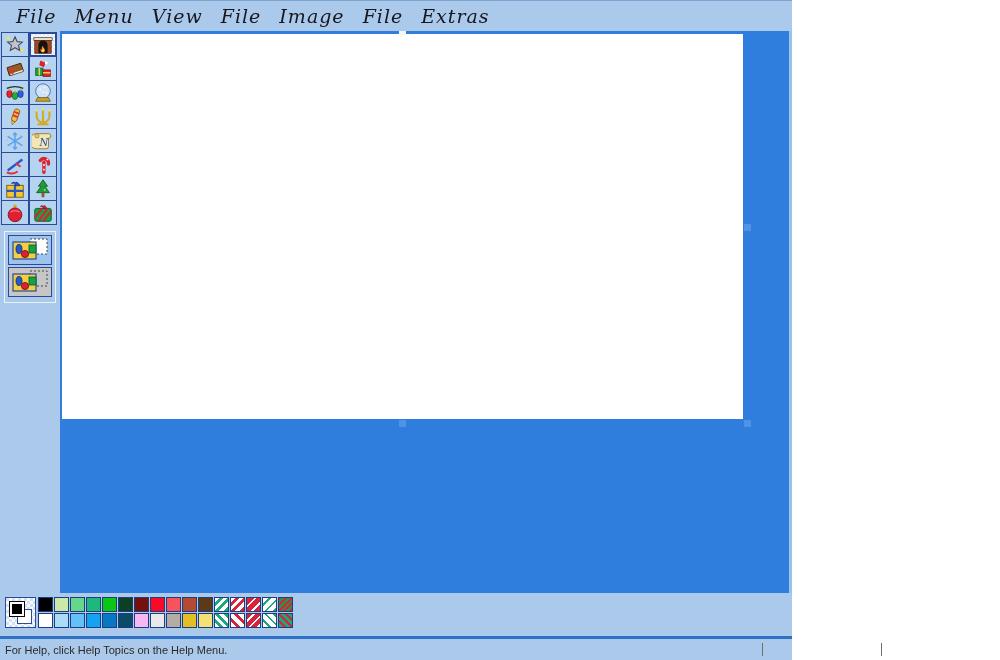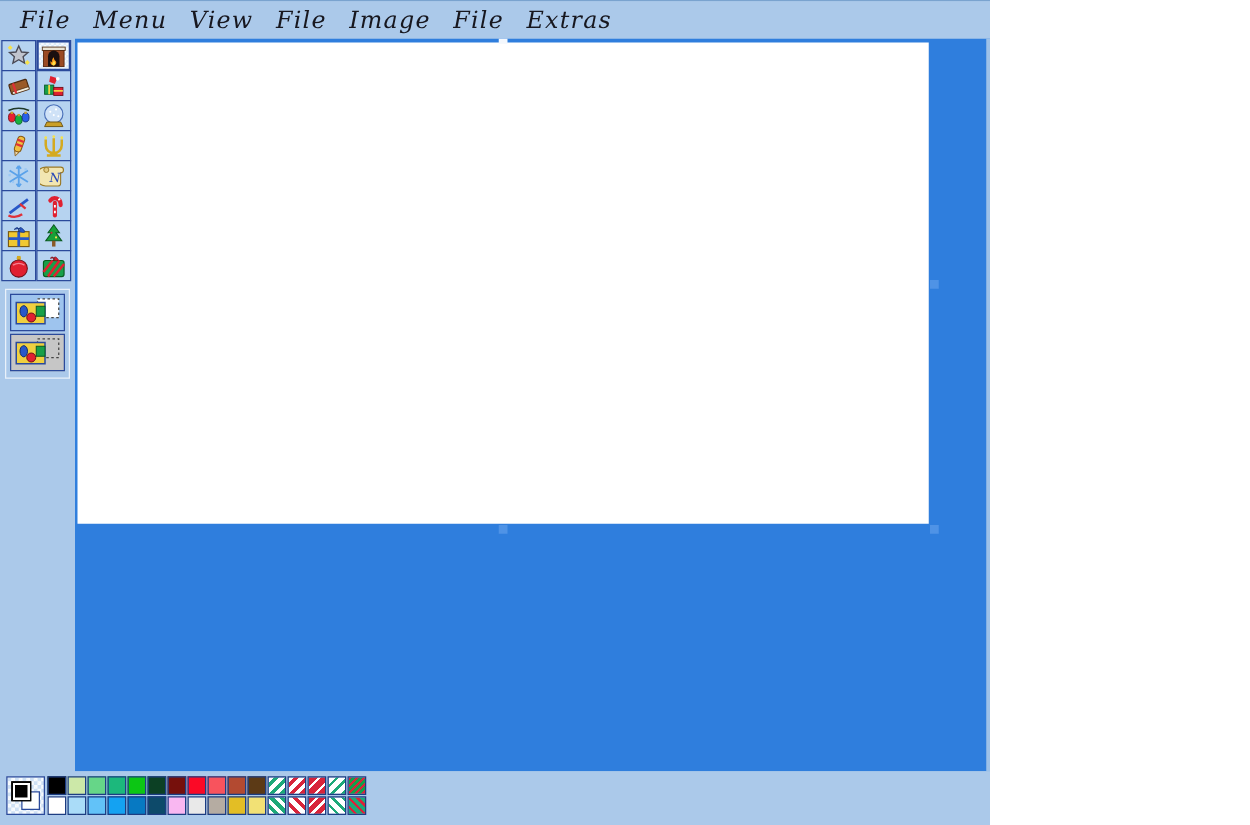--- a/index.html
+++ b/index.html
@@ -360,14 +360,19 @@
           <div class="sw" style="background: rgb(242, 225, 117);"></div>
           <div class="sw" style="background: repeating-linear-gradient(45deg, rgb(255, 255, 255) 0px, rgb(255, 255, 255) 3px, rgb(28, 168, 120) 3px, rgb(28, 168, 120) 6px);"></div>
           <div class="sw" style="background: repeating-linear-gradient(45deg, rgb(255, 255, 255) 0px, rgb(255, 255, 255) 4px, rgb(216, 36, 58) 4px, rgb(216, 36, 58) 7px);"></div>
           <div class="sw" style="background: repeating-linear-gradient(135deg, rgb(216, 36, 58) 0px, rgb(216, 36, 58) 4px, rgb(255, 255, 255) 4px, rgb(255, 255, 255) 6px);"></div>
           <div class="sw" style="background: repeating-linear-gradient(45deg, rgb(255, 255, 255) 0px, rgb(255, 255, 255) 4px, rgb(28, 168, 120) 4px, rgb(28, 168, 120) 6px);"></div>
           <div class="sw" style="background: repeating-linear-gradient(45deg, rgb(28, 168, 120) 0px, rgb(28, 168, 120) 3px, rgb(216, 36, 58) 3px, rgb(216, 36, 58) 5px);"></div>
         </div>
     </div>
   </div>
 
+  <div class="statusbar">
+    <span class="status-text">For Help, click Help Topics on the Help Menu.</span>
+    <div class="status-div d1"></div>
+    <div class="status-div d2"></div>
+  </div>
 
 </div>
 
 </body></html>

